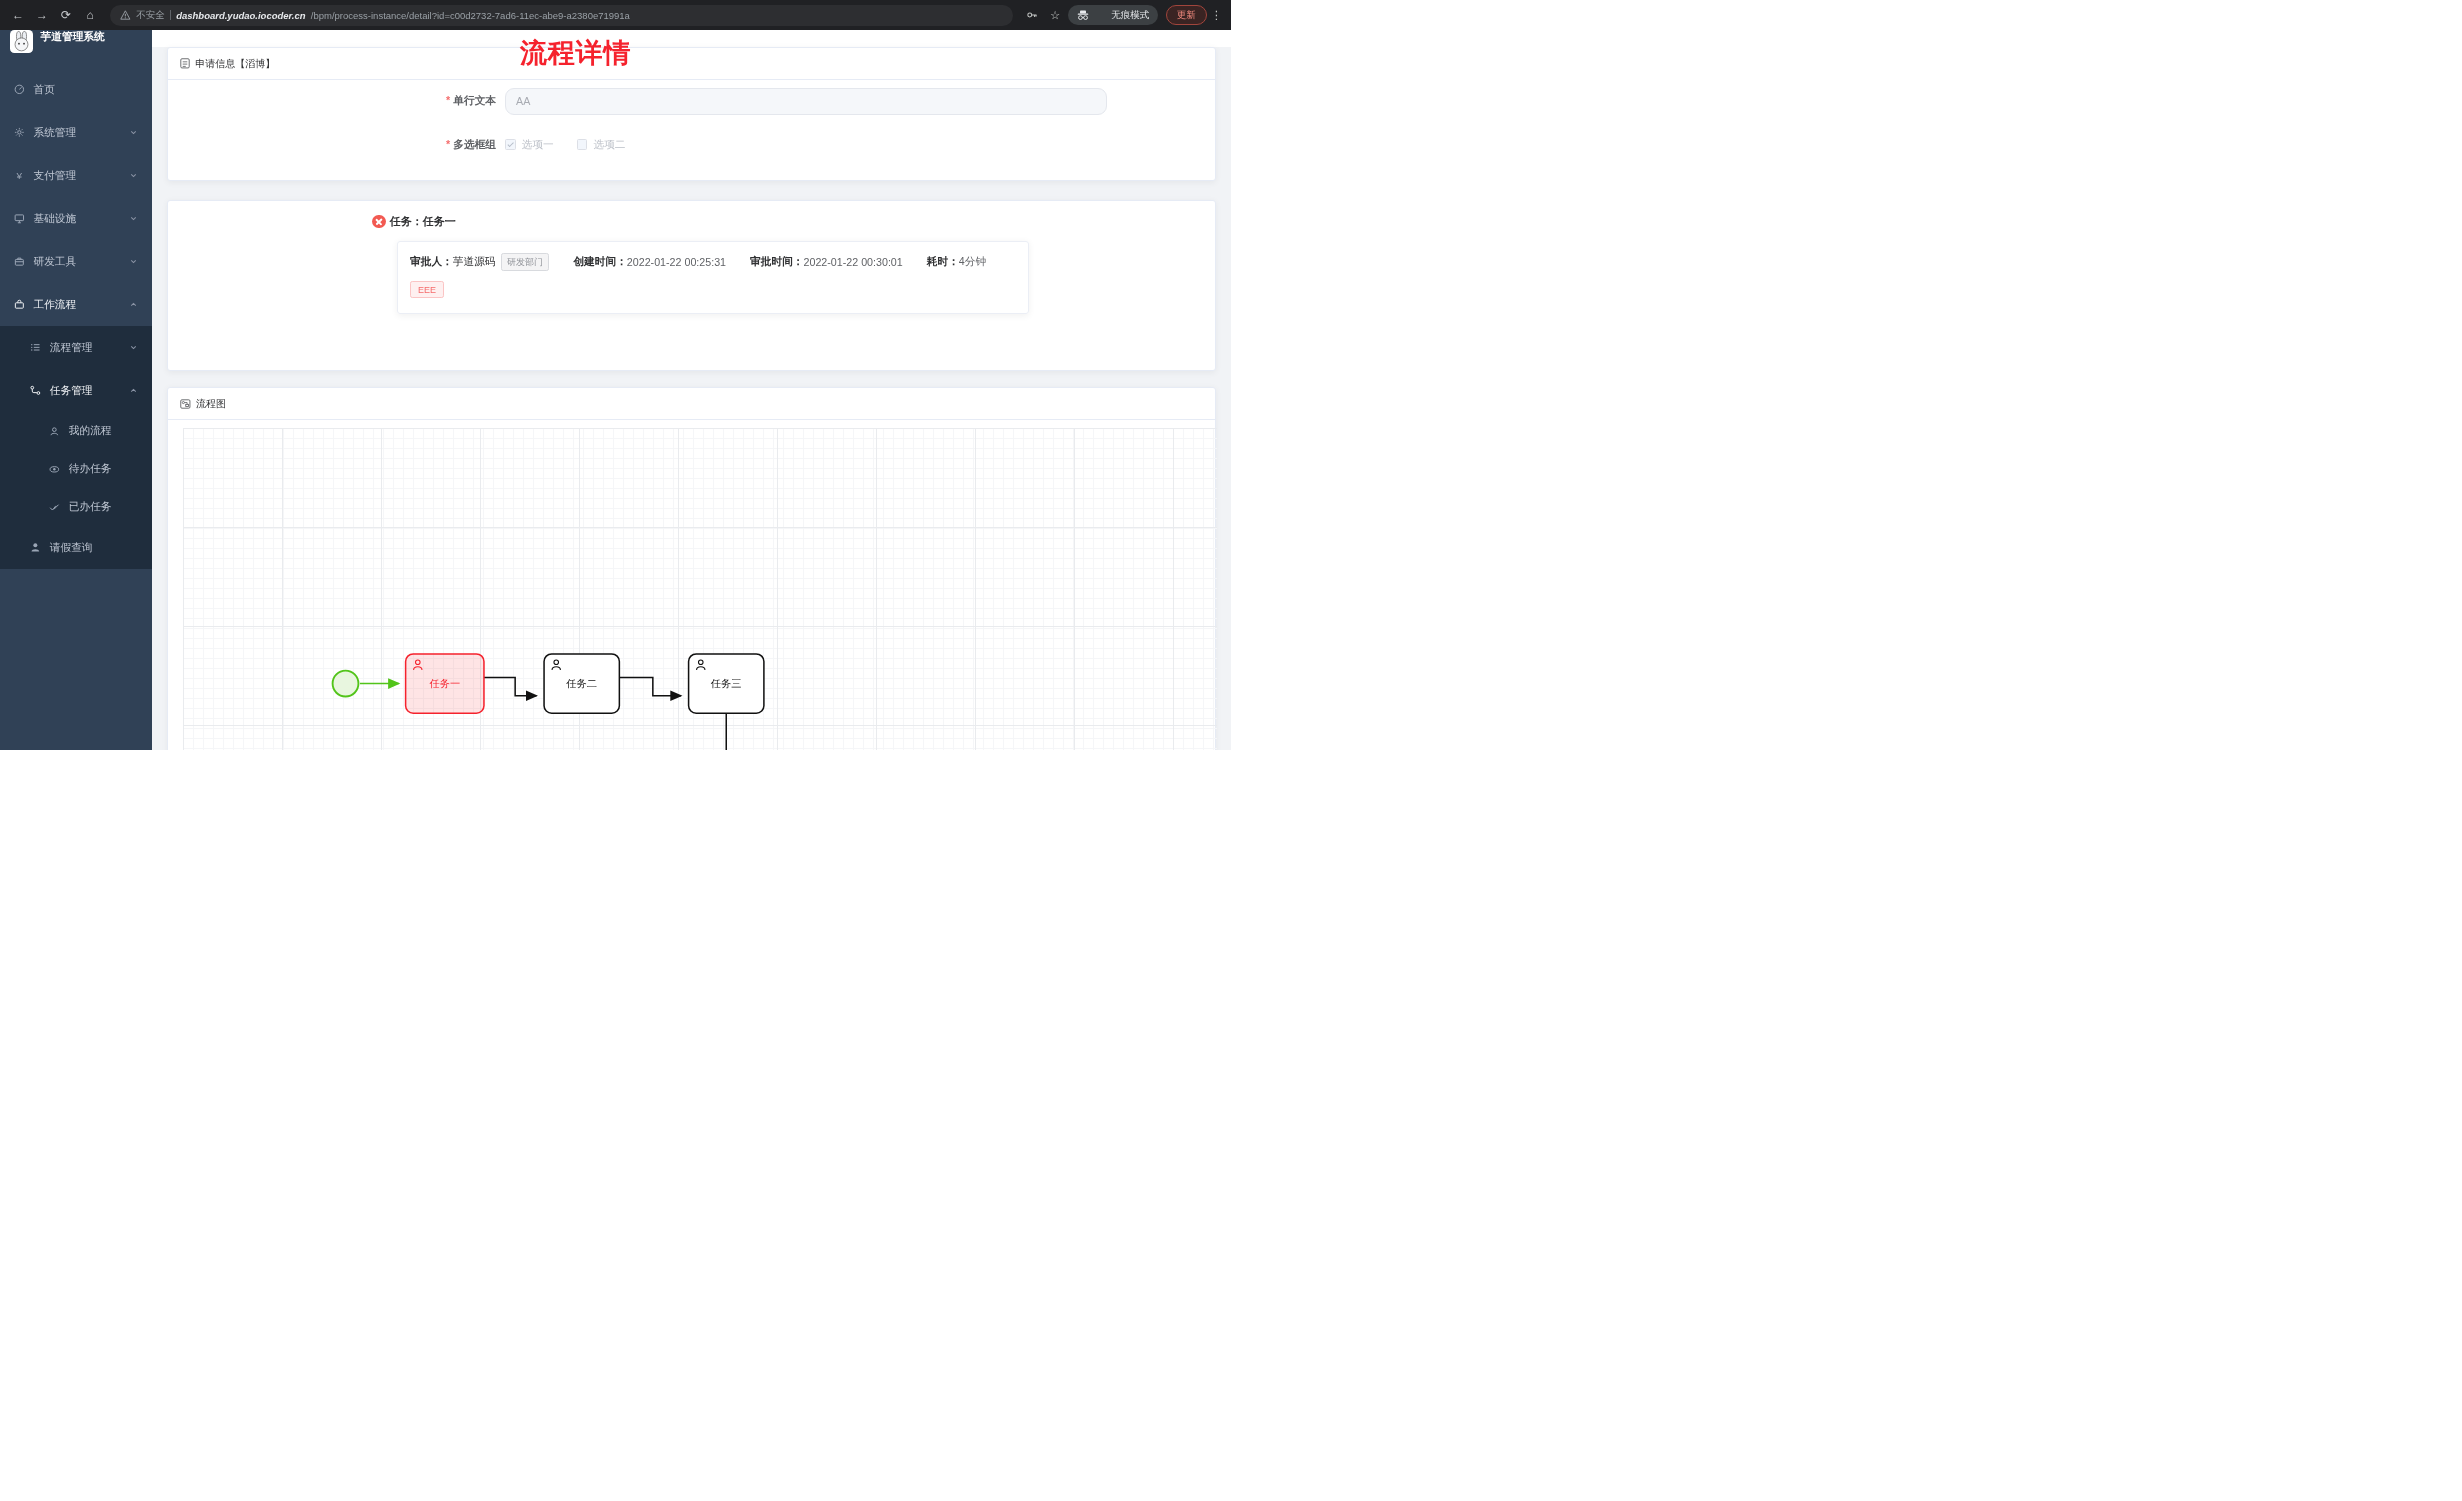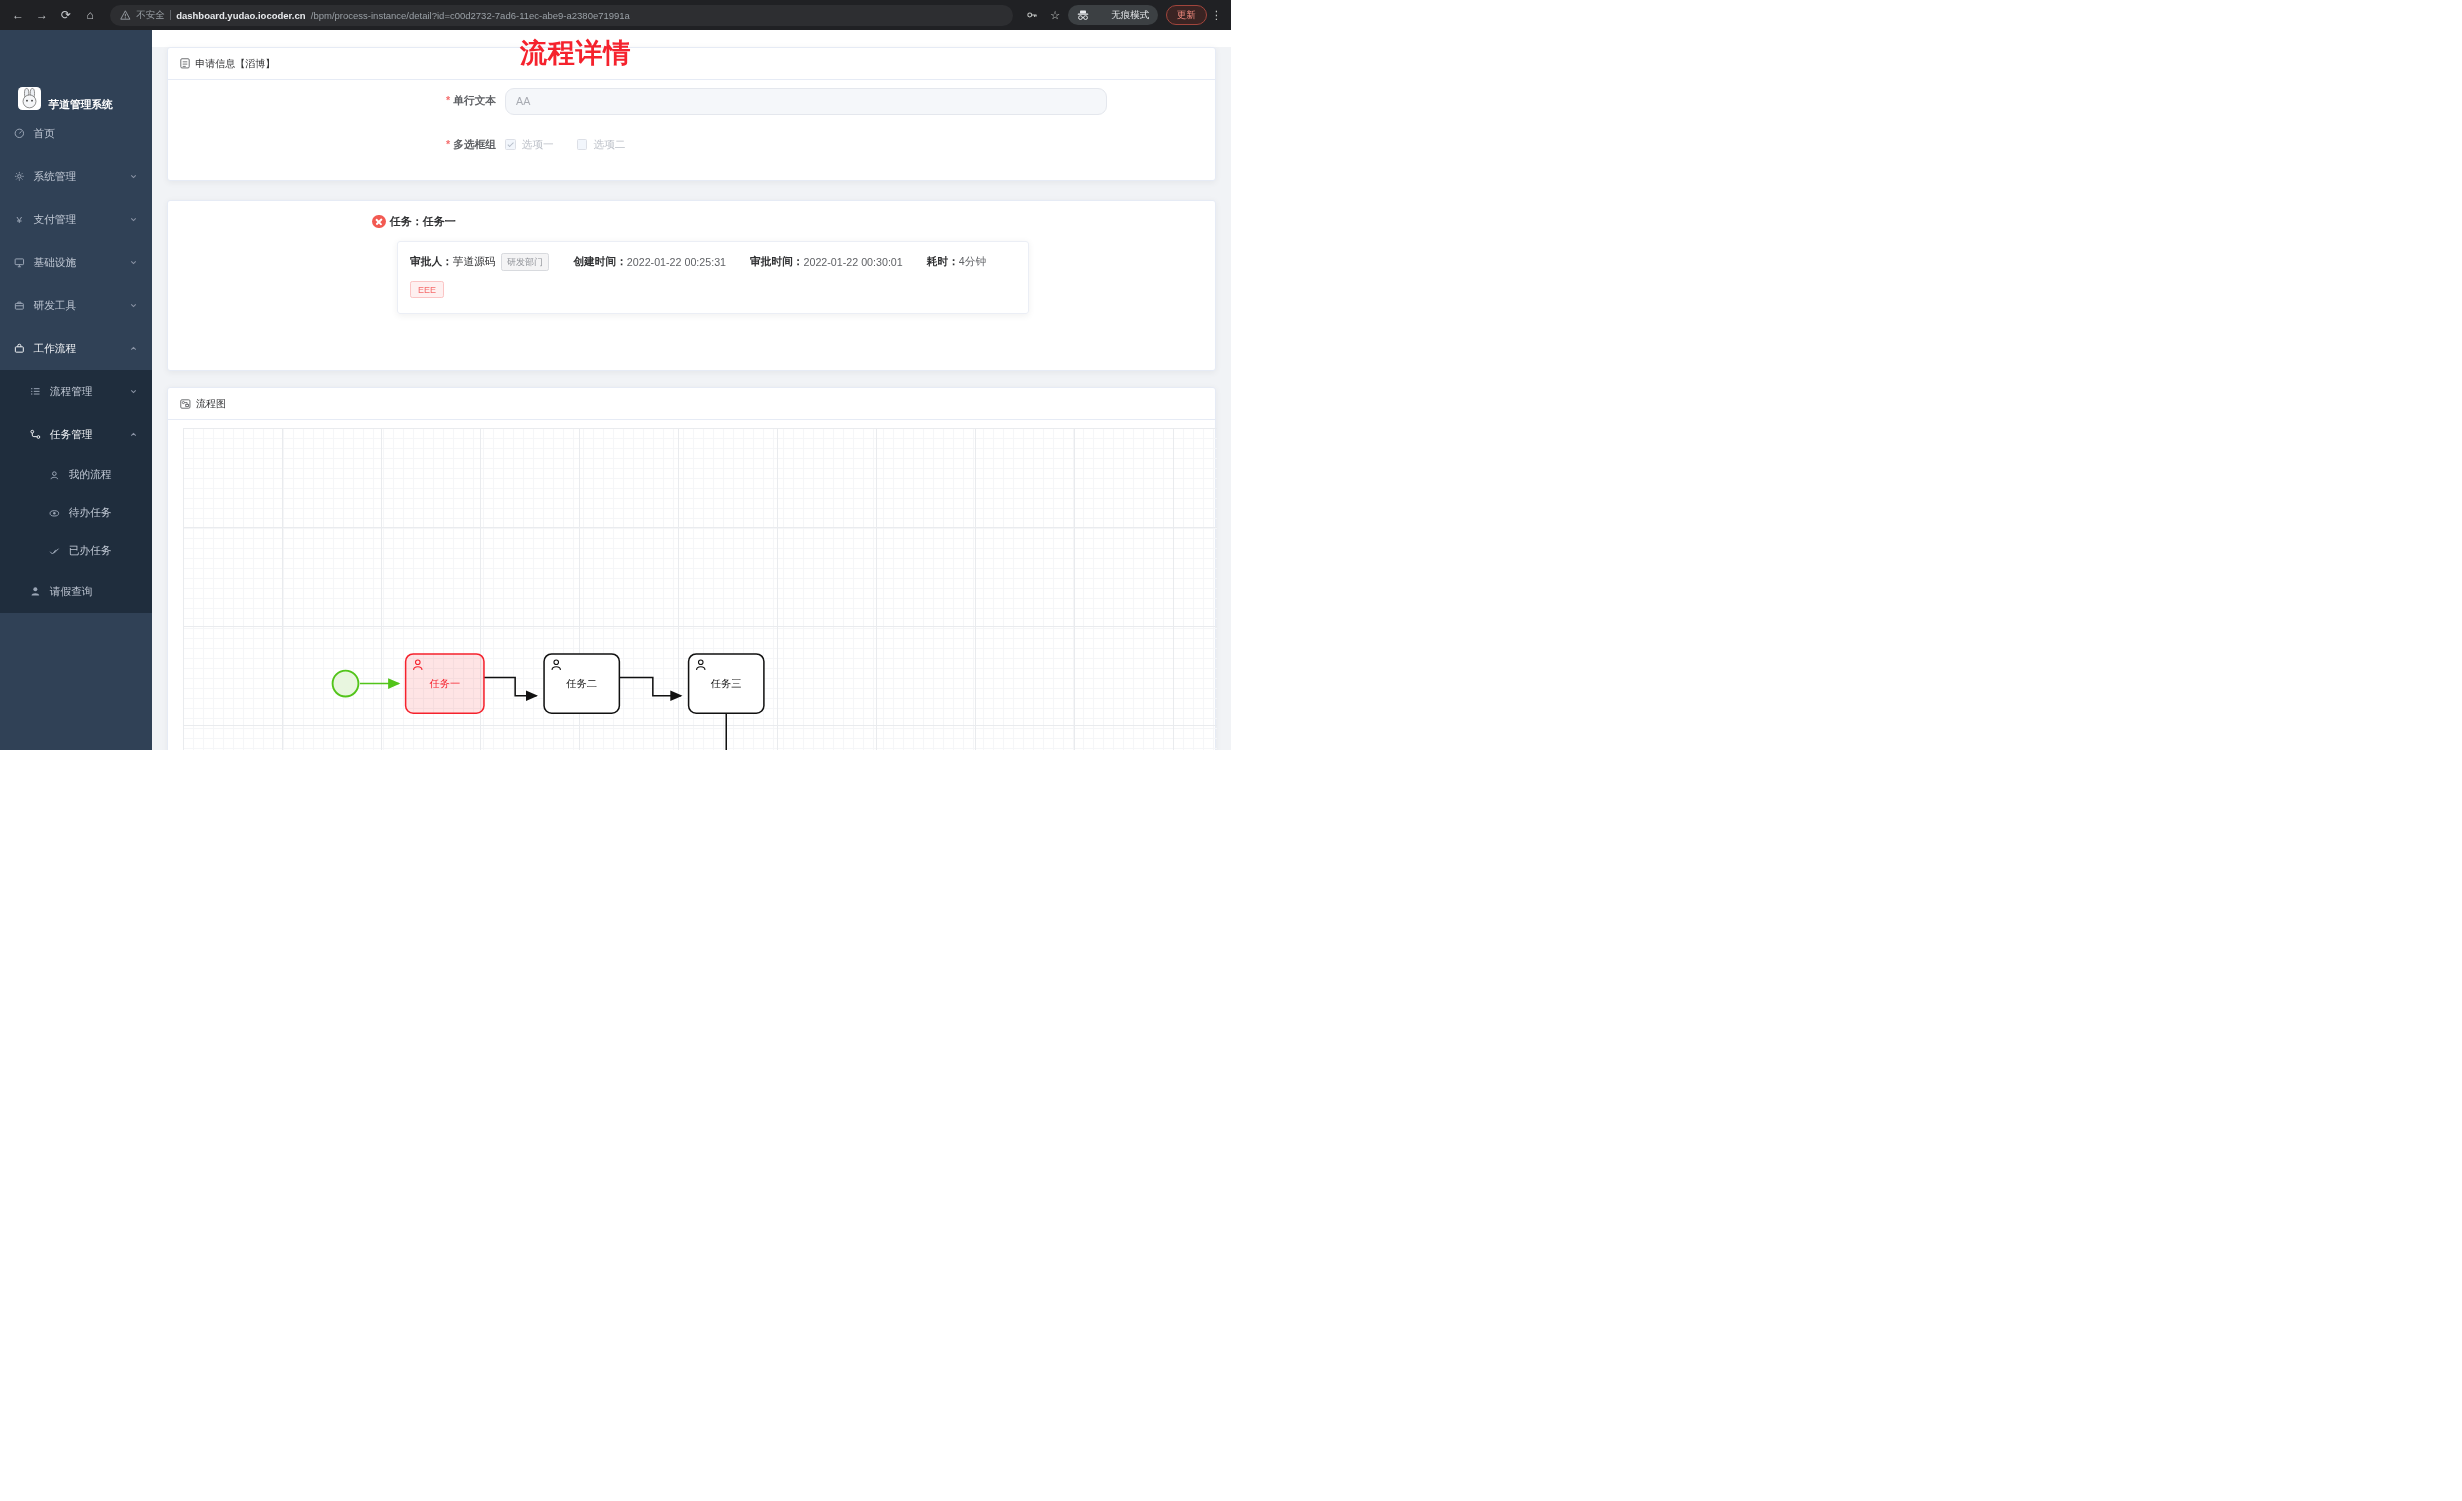--- a/index.html
+++ b/index.html
@@ -8,35 +8,35 @@
 
   
   .chrome { position:fixed; top:0; left:0; width:1231px; height:30px; background:#202124;
     display:flex; align-items:center; padding:0 7.6px; gap:3px; z-index:50; }
   .nav-btn { width:21px; height:21px; border-radius:50%; display:flex; align-items:center;
     justify-content:center; color:#c7cacd; font-size:12px; cursor:pointer; flex:0 0 auto; }
   .omnibox { flex:1; height:21px; background:#2d2e31; border-radius:10.7px; display:flex;
     align-items:center; padding:0 10.7px; gap:5.3px; margin:0 6px; font-size:9.5px; color:#9aa0a6;
     overflow:hidden; white-space:nowrap; }
   .omni-divider { width:0.8px; height:10.7px; background:#5f6368; }
-  .omni-domain { color:#e8eaed; font-weight:700; }
+  .omni-domain { color:#e8eaed; font-weight:700;font-style:italic; }
   .omni-path { color:#9aa0a6; }
   .chrome-ic { width:20px; height:20px; display:flex; align-items:center; justify-content:center;
     color:#c4c7c5; font-size:11.4px; flex:0 0 auto; }
   .incog { display:flex; align-items:center; gap:22px; background:#3c4043; color:#e8eaed;
     height:20.6px; padding:0 9px; border-radius:10.7px; font-size:9.5px; flex:0 0 auto; }
   .update-btn { display:flex; align-items:center; height:20px; padding:0 10px; border-radius:10px;
     background:#3a2423; border:0.8px solid #a1453c; color:#f08a7e; font-size:9.5px; cursor:pointer;
     flex:0 0 auto; margin-left:4.6px; }
   .kebab { color:#c4c7c5; font-size:11.4px; width:13.7px; text-align:center; }
 
   
   .sidebar { position:fixed; top:30px; left:0; width:152px; height:720px; background:#304156;
     color:#c0c8d4; font-size:10.7px; z-index:40; }
-  .logo { height:38px; display:flex; align-items:flex-end; gap:7.6px; padding:0 18px;margin-top:44px; }
+  .logo { height:38px; display:flex; align-items:flex-start; gap:7.6px; padding:0 10px; }
   .logo-title { color:#fff; font-weight:700; font-size:10.7px; }
   .menu-item { height:43px; display:flex; align-items:center; gap:8.4px; padding:0 13.7px; cursor:pointer; }
   .mi-label { flex:1; }
   .chev { display:flex; align-items:center; color:#8a93a5; }
   .submenu { background:#1f2d3d; }
   .submenu .menu-item { padding-left:30px; }
   .submenu .menu-item.leaf { height:38px; padding-left:49px; }
   .menu-item.expanded, .menu-item.expanded .icn { color:#f0f2f5; }
   .icn { width:11.4px; height:11.4px; display:flex; align-items:center; justify-content:center;
     color:#9aa5b5; flex:0 0 auto; }

